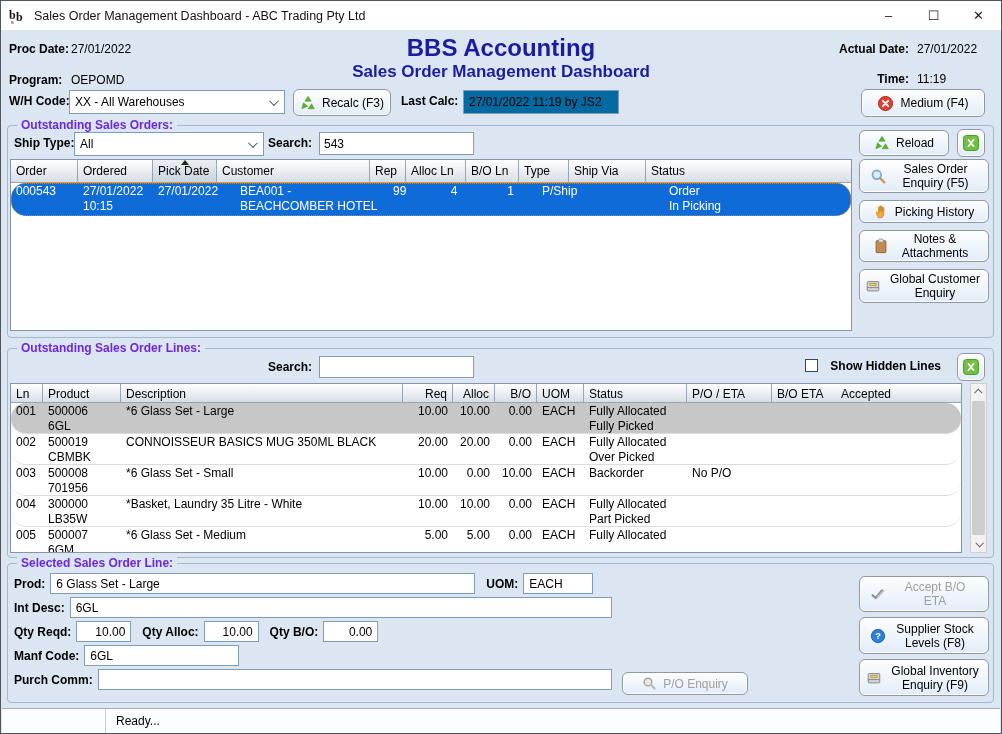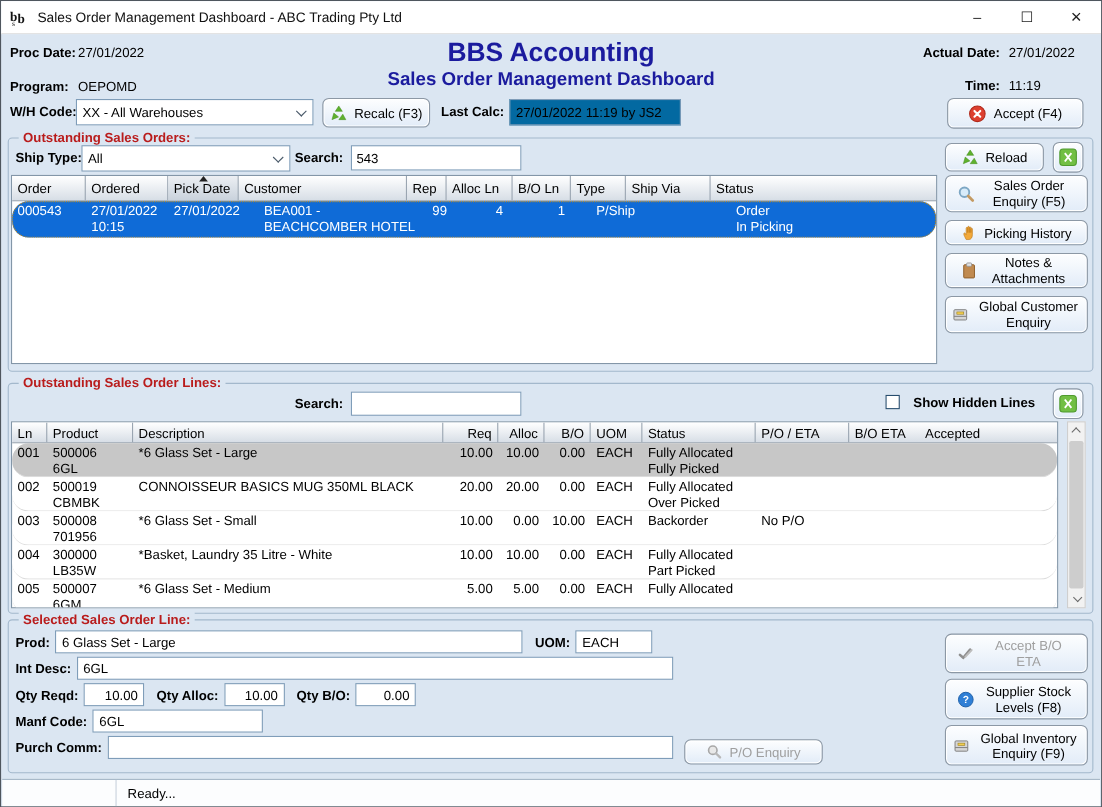--- a/index.html
+++ b/index.html
@@ -30,21 +30,21 @@
   .toolbar-row { position:absolute; left:8px; right:0; top:58px; height:30px; }
   .combo { position:absolute; display:flex; align-items:center; background:#fff; border:1px solid #7f9db9; font-size:12px; padding-left:5px; height:24px; }
   .combo .chev { margin-left:auto; margin-right:8px; width:7px; height:7px; border-right:1.6px solid #4a5a6a; border-bottom:1.6px solid #4a5a6a; transform:rotate(45deg) translateY(-2px); }
   .btn { display:flex; align-items:center; justify-content:center; gap:6px; background:linear-gradient(#fdfeff,#e2ecf8); border:1px solid #8c98a5; border-radius:6px; box-shadow:inset 0 0 0 1px #ffffff; font-size:12px; color:#000; text-align:center; line-height:14px; cursor:default; }
   .btn.disabled { color:#9f9f9f; }
   .fieldbox { background:#0369a1; border:1px solid #7f9db9; font-size:12px; display:flex; align-items:center; padding:0 5px; height:24px; }
   input.textbox { background:#fff; border:1px solid #7f9db9; font-size:12px; padding:0 4px; font-family:"Liberation Sans", sans-serif; }
 
   
   .group { position:absolute; left:6px; right:7px; border:1px solid #a3b8cc; border-radius:4px; }
-  .group .legend { position:absolute; top:-8px; left:9px; background:#dbe6f2; padding:0 4px; font-size:12px; font-weight:bold; color:#b91c1c; }
+  .group .legend { position:absolute; top:-8px; left:9px; background:#dbe6f2; padding:0 4px; font-size:12px; font-weight:bold; color:#6d28d9; }
 
   
   .gridtable { position:absolute; background:#fff; border:1px solid #8396a8; overflow:hidden; }
   .thead { display:flex; background:linear-gradient(#ffffff,#d7dee6); border-bottom:1px solid #9aa5b1; }
   .th { position:relative; font-size:12px; color:#000; padding:3px 0 2px 5px; border-right:1px solid #9aa5b1; overflow:hidden; white-space:nowrap; }
   .th.sorted { background:linear-gradient(#eceff3,#c9d2dc); }
   .sort-arrow { position:absolute; top:0px; left:50%; transform:translateX(-50%); width:0; height:0; border-left:4px solid transparent; border-right:4px solid transparent; border-bottom:5px solid #222; }
   .trow { display:flex;border-radius:15px; }
   .td { font-size:12px; padding:1px 0 0 5px; overflow:hidden; }
   .pl { white-space:pre-line; line-height:15px; }
@@ -151,21 +151,21 @@
       </div>
       <span class="hlabel" style="position:absolute;left:392px;top:5px;">Last Calc:</span>
       <div class="fieldbox" style="position:absolute;left:454px;top:1px;width:156px;">27/01/2022 11:19 by JS2</div>
       <div class="btn" style="position:absolute;right:16px;top:0;width:124px;height:28px;">
         <span class="icon">
             <svg viewBox="0 0 18 18" width="17" height="17">
               <circle cx="9" cy="9" r="7.5" fill="#dd4030" stroke="#b02a1c"></circle>
               <path d="M6.2 6.2l5.6 5.6M11.8 6.2l-5.6 5.6" stroke="#fff" stroke-width="2" stroke-linecap="round"></path>
             </svg>
           </span>
-        <span>Accept (F4)</span>
+        <span>Medium (F4)</span>
       </div>
     </div>
   </div>
 
   <div class="group" style="top:124px;height:213px;">
     <span class="legend">Outstanding Sales Orders:</span>
 
     <span class="hlabel" style="position:absolute;left:6px;top:10px;">Ship Type:</span>
     <div class="combo" style="left:66px;top:6px;width:190px;">
       <span>All</span>

